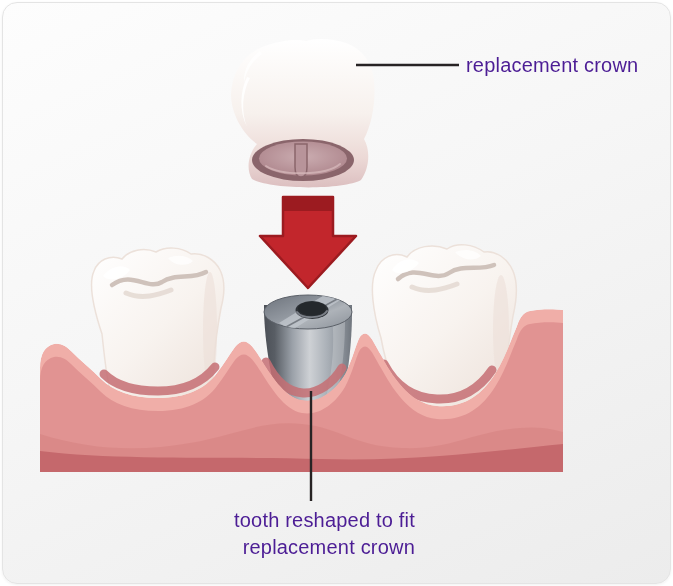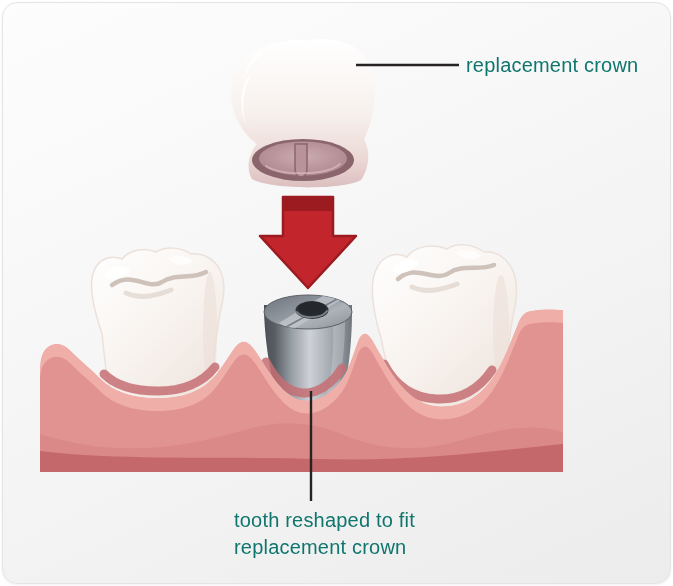--- a/index.html
+++ b/index.html
@@ -9,25 +9,25 @@
   }
   .card{
     position:absolute;left:2px;top:2px;right:2px;bottom:2px;
     border-radius:15px;
     background:linear-gradient(155deg,#fdfdfd 0%,#f6f6f6 45%,#ececec 100%);
     border:1px solid #e4e4e4;
     box-shadow:0 1px 3px rgba(0,0,0,0.06);
   }
   svg.art{position:absolute;left:0;top:0;}
   .label{
-    position:absolute;color:#0f766e;font-size:20px;line-height:27px;
+    position:absolute;color:#4c1d95;font-size:20px;line-height:27px;
     letter-spacing:0.2px;white-space:nowrap;
   }
   .label-top{left:466px;top:52px;}
-  .label-bottom{left:234px;top:507px;}
+  .label-bottom{left:234px;top:507px;text-align:right;}
 </style>
 </head>
 <body>
 
 <div class="stage">
   <div class="card"></div>
 
   <svg class="art" width="673" height="586" viewBox="0 0 673 586">
     <defs>
       <linearGradient id="gradCrown" x1="0" y1="0" x2="0" y2="1">

